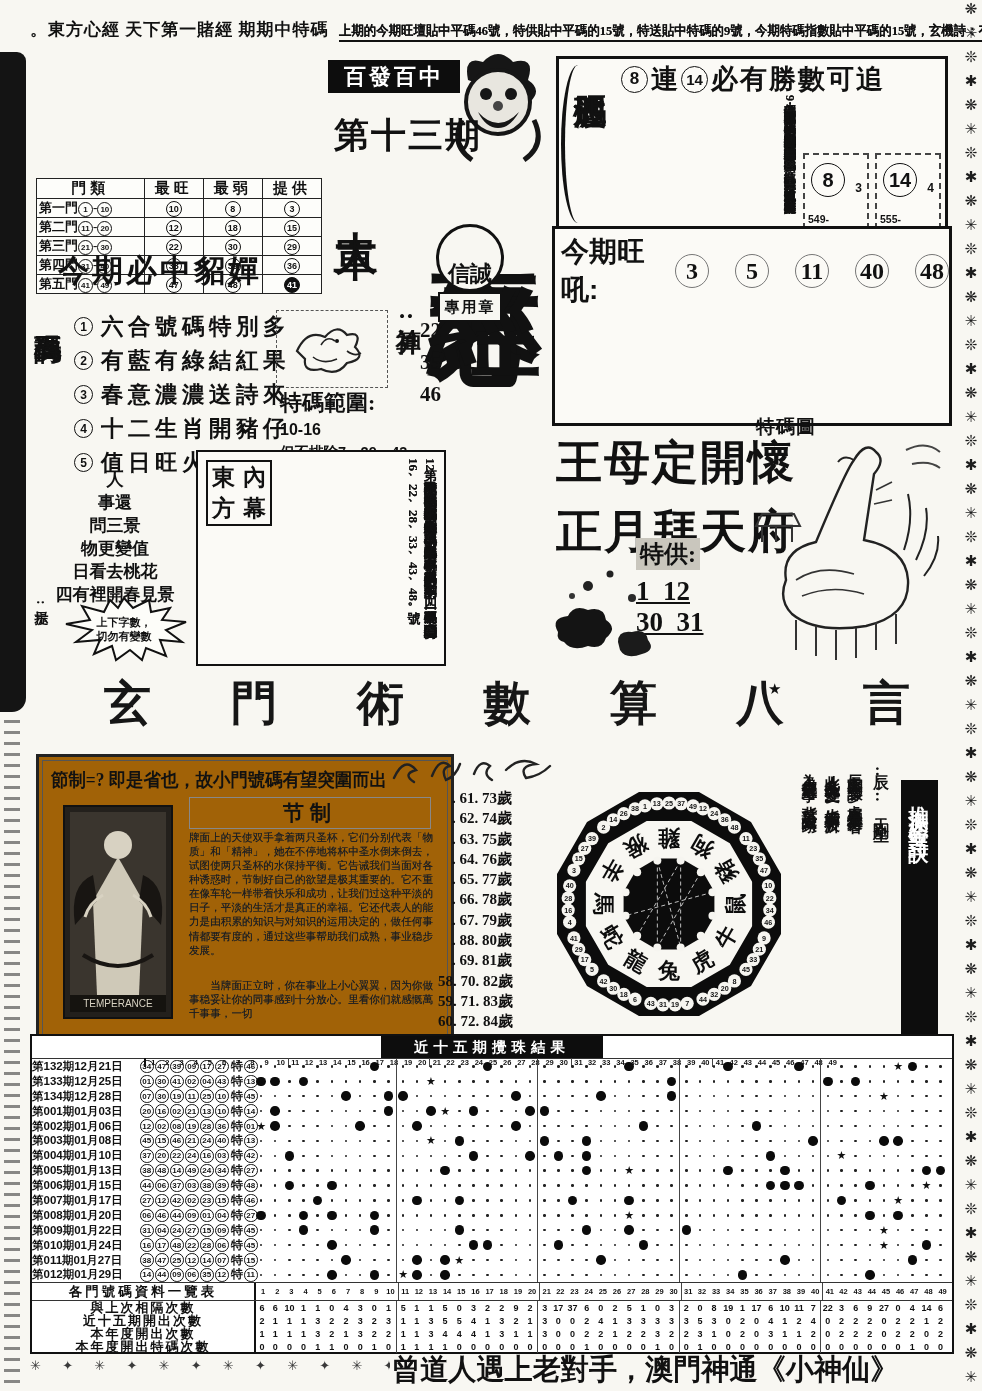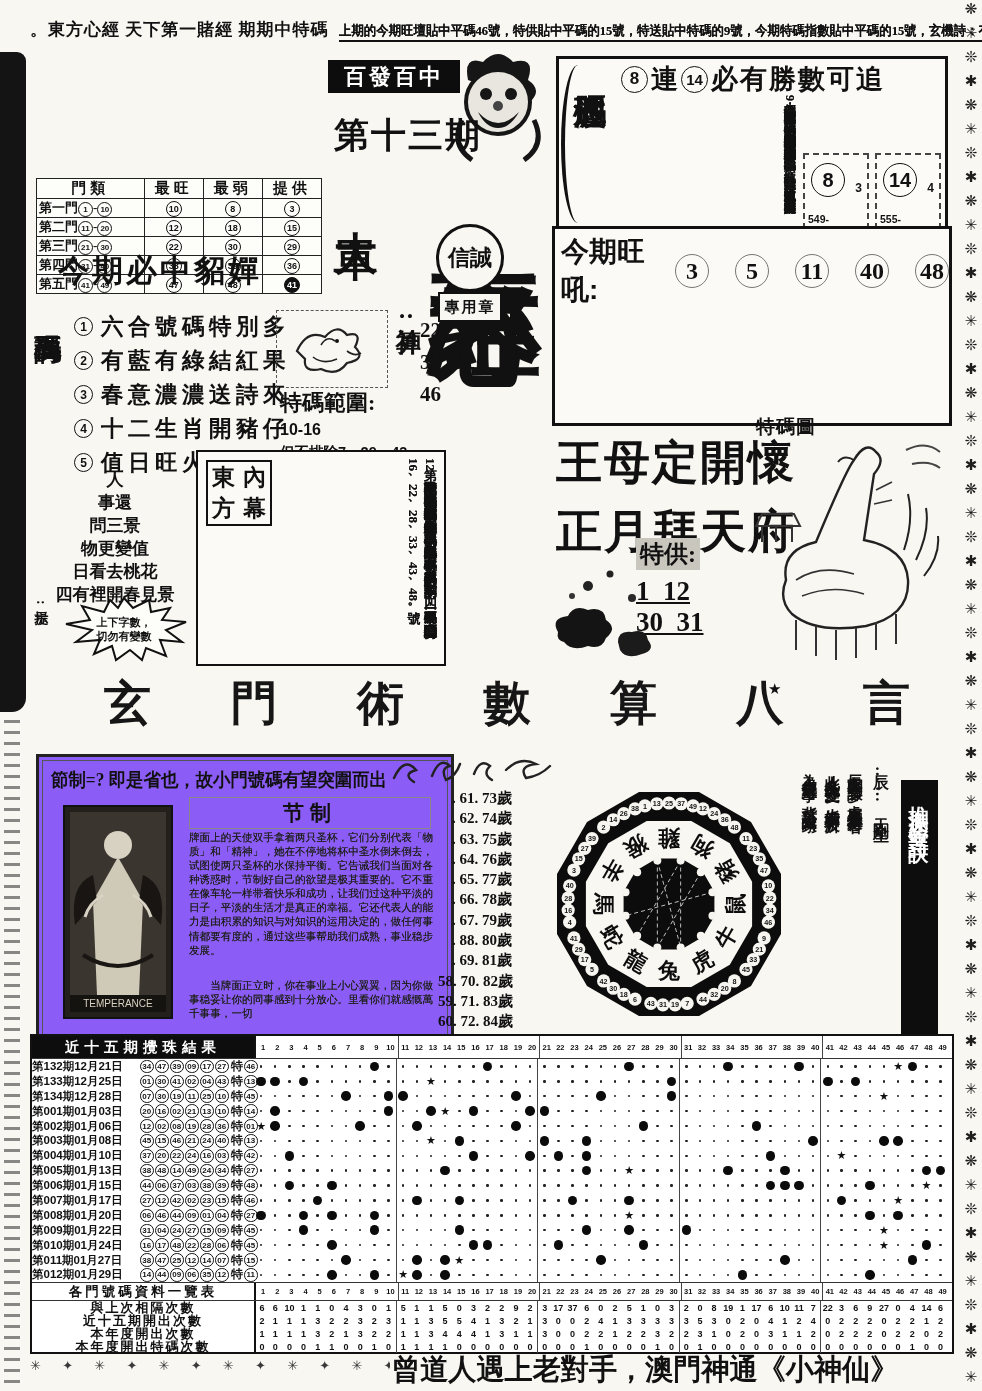--- a/index.html
+++ b/index.html
@@ -62,21 +62,21 @@
     <path d="M30 62 Q50 84 71 62 Q62 78 50 78 Q38 78 30 62 Z" fill="#161616"></path>
     <path d="M14 70 Q2 95 24 110 M86 70 Q98 95 76 110" stroke="#161616" stroke-width="5" fill="none"></path>
   </svg>
 
   <div class="abs b" style="left:334px;top:112px;font-size:35px;letter-spacing:2px;">第十三期</div>
 
   <div class="abs b vrl" style="left:326px;top:196px;font-size:44px;letter-spacing:10px;">大單</div>
 
   <div class="abs vrl" style="left:428px;top:168px;height:480px;font-size:112px;font-weight:900;line-height:1.02;letter-spacing:6px;">東方心經</div>
 
-  <div class="abs" style="left:436px;top:224px;width:62px;height:62px;border:3px solid #111;border-radius:50%;display:flex;align-items:center;justify-content:center;background:#f8f7f2;font-family:Liberation Serif, serif;">
+  <div class="abs" style="left:436px;top:224px;width:62px;height:62px;border:3px solid #111;border-radius:50%;display:flex;align-items:flex-end;justify-content:center;background:#f8f7f2;font-family:Liberation Serif, serif;">
     <span class="b" style="font-size:22px;">信誠</span>
   </div>
   <div class="abs" style="left:438px;top:292px;width:60px;height:26px;border:2px solid #111;display:flex;align-items:center;justify-content:center;background:#f8f7f2;">
     <span class="b" style="font-size:15px;letter-spacing:2px;">專用章</span>
   </div>
 
   <table id="door-table" class="abs" style="left:36px;top:178px;background:#fdfdfa;">
     <thead>
         <tr id="door-head">
           <th>門類</th>
@@ -264,21 +264,21 @@
 
   <svg class="abs" style="left:548px;top:552px;" width="120" height="110" viewBox="0 0 120 110">
     <path d="M10 80 q-8 -14 10 -16 q6 -12 20 -6 q16 -4 18 10 q12 8 0 18 q-4 12 -18 8 q-16 6 -24 -4 q-8 -2 -6 -10 Z" fill="#141414"></path>
     <path d="M70 90 q0 -12 14 -10 q14 -4 16 8 q8 10 -6 14 q-16 6 -22 -4 Z" fill="#1b1b1b"></path>
     <circle cx="40" cy="34" r="5" fill="#222"></circle>
       <circle cx="62" cy="22" r="3.5" fill="#222"></circle>
     <circle cx="24" cy="44" r="3" fill="#333"></circle>
       <circle cx="84" cy="46" r="4" fill="#2a2a2a"></circle>
   </svg>
 
-  <div class="abs" style="left:36px;top:754px;width:412px;height:282px;border:3px solid #222;outline:1px solid #555;outline-offset:-7px;background:#8b5cf6;">
+  <div class="abs" style="left:36px;top:754px;width:412px;height:282px;border:3px solid #222;outline:1px solid #555;outline-offset:-7px;background:#a16207;">
     <div class="b" style="margin:10px 10px 0 12px;font-size:18.5px;white-space:nowrap;transform:scaleX(.94);transform-origin:left;">節制=?  即是省也，故小門號碼有望突圍而出</div>
     <svg style="position:absolute;left:24px;top:48px;" width="110" height="214" viewBox="0 0 110 214">
       <rect x="1" y="1" width="108" height="212" fill="#23201c" stroke="#111" stroke-width="2"></rect>
       <rect x="7" y="7" width="96" height="200" fill="#3a352e"></rect>
       <circle cx="55" cy="40" r="14" fill="#d8d2c2"></circle>
       <path d="M55 52 L30 96 L34 190 L76 190 L80 96 Z" fill="#cfc9b8"></path>
       <path d="M30 70 Q6 80 12 120 Q26 104 34 96 M80 70 Q104 80 98 120 Q84 104 76 96" fill="#181512"></path>
       <path d="M40 90 q-14 8 -18 22 M70 90 q14 8 18 22" stroke="#d8d2c2" stroke-width="3" fill="none"></path>
       <path d="M20 150 q35 22 70 0" stroke="#181512" stroke-width="4" fill="none"></path>
       <rect x="7" y="190" width="96" height="17" fill="#15130f"></rect>
@@ -442,21 +442,21 @@
       <circle cx="111.35314297038657" cy="92.53333781699192" r="4" fill="#f6f5f0"></circle>
     </svg>
 
   <div class="abs vrl" id="ming" style="left:778px;top:762px;height:280px;width:162px;">
     <div class="b" style="background:#0d0d0d;color:#fff;font-size:20px;padding:10px 5px;margin:18px 2px 0 10px;letter-spacing:6px;">推測您命宮詩訣</div>
     <div class="b" style="font-size:16px;margin:0 6px;letter-spacing:4px;">辰……天剛星</div>
     <div id="ming-lines" style="display:contents;"><div class="b" style="font-size: 15.5px; margin: 0px 5px; line-height: 1.15; letter-spacing: 2px;">辰宮天剛智謀多，處事總是返得著，</div><div class="b" style="font-size: 15.5px; margin: 0px 5px; line-height: 1.15; letter-spacing: 2px;">此人多能又多變，一生婚姻有波折；</div><div class="b" style="font-size: 15.5px; margin: 0px 5px; line-height: 1.15; letter-spacing: 2px;">為人生來最好事，背后爭說人家呵</div></div>
   </div>
 
   <div class="abs" id="results" style="left:30px;top:1034px;width:920px;height:316px;">
-    <div class="rrow" style="height:22px;border-bottom:1px solid #333;">
+    <div class="rrow" style="height:22px;border-bottom:1px solid #333;flex-direction:column;">
       <div class="leftzone" style="background:#0d0d0d;height:100%;justify-content:center;">
         <span class="b" style="color:#fff;font-size:14.5px;letter-spacing:5px;">近十五期攪珠結果</span>
       </div>
       <div id="col-head" style="display:flex;height:100%;border-left:2px solid #111;">
           <span class="mcell">
             <span class="hnum">1</span>
           </span>
           <span class="mcell">
             <span class="hnum">2</span>
           </span>

